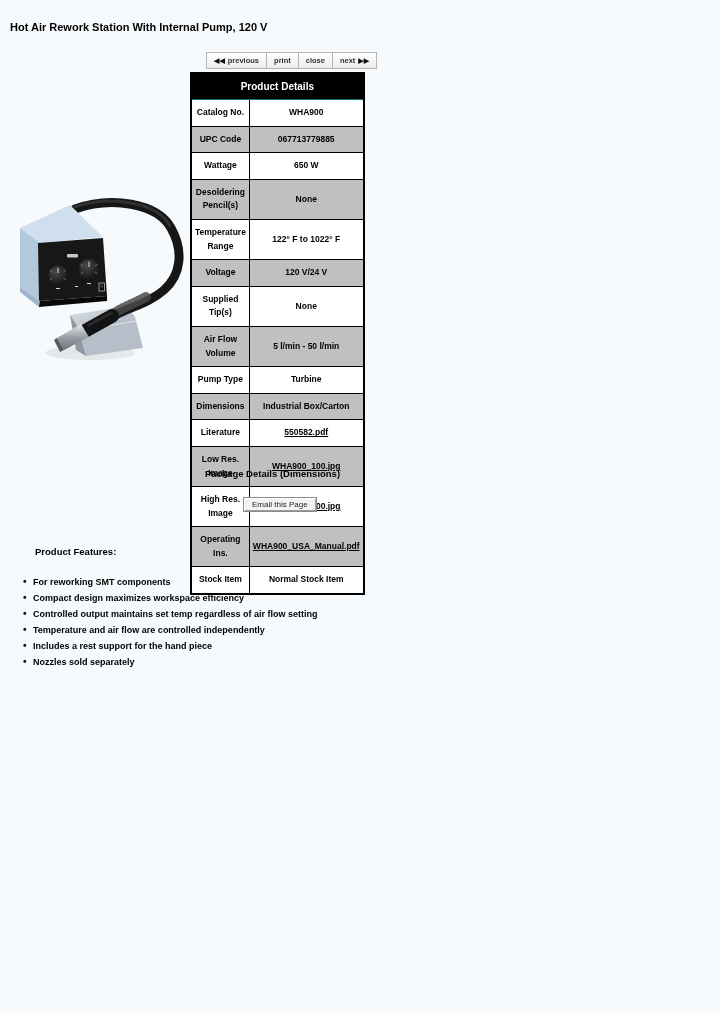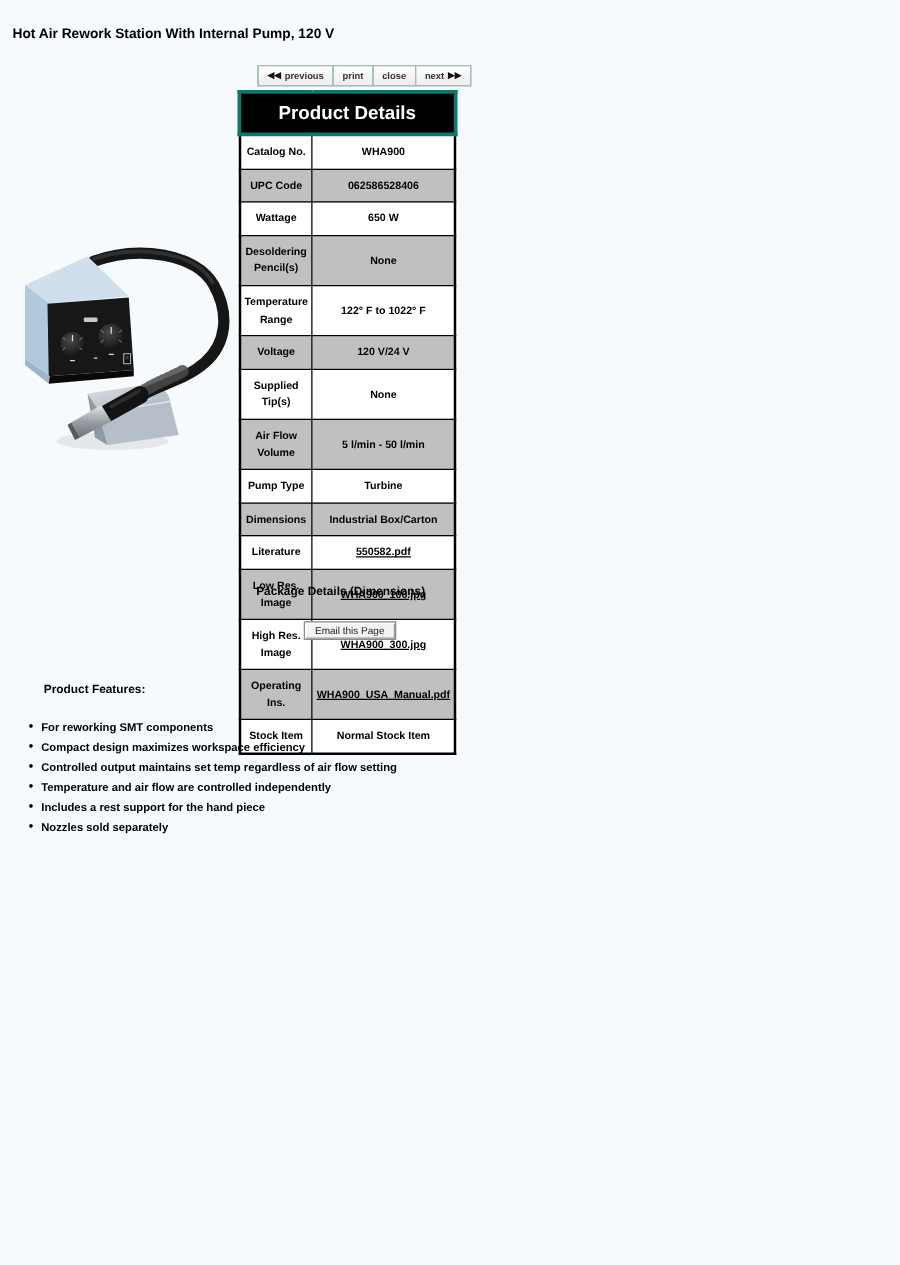--- a/index.html
+++ b/index.html
@@ -47,22 +47,22 @@
     border:1px solid #000;
     font-size:8.5px; font-weight:bold;
     text-align:center; vertical-align:middle;
     padding:6px 3px;
     line-height:1.6;
   }
   .details-table td.lbl{ width:64px; }
   .details-table tr.alt td{ background:#c0c0c0; }
   .details-table th.hdr{
     background:#000; color:#fff;
-    font-size:15px; font-weight:bold;
-    padding:7px 16px; border:3px solid #0f766e;
+    font-size:10px; font-weight:bold;
+    padding:7px 16px; border:1px solid #0f766e;
   }
   .details-table a{
     color:#000; text-decoration:underline; font-weight:bold; cursor:pointer;
   }
 
   
   .pkg-caption{
     position:absolute; left:190px; top:468px; width:165px;
     text-align:center; font-size:9.5px; font-weight:bold;
   }
@@ -212,21 +212,21 @@
           <th class="hdr" colspan="2">Product Details</th>
         </tr>
     </thead>
     <tbody>
         <tr>
           <td class="lbl">Catalog No.</td>
           <td class="val">WHA900</td>
         </tr>
         <tr class="alt">
           <td class="lbl">UPC Code</td>
-          <td class="val">062586528406</td>
+          <td class="val">067713779885</td>
         </tr>
         <tr>
           <td class="lbl">Wattage</td>
           <td class="val">650 W</td>
         </tr>
         <tr class="alt">
           <td class="lbl">Desoldering Pencil(s)</td>
           <td class="val">None</td>
         </tr>
         <tr>

